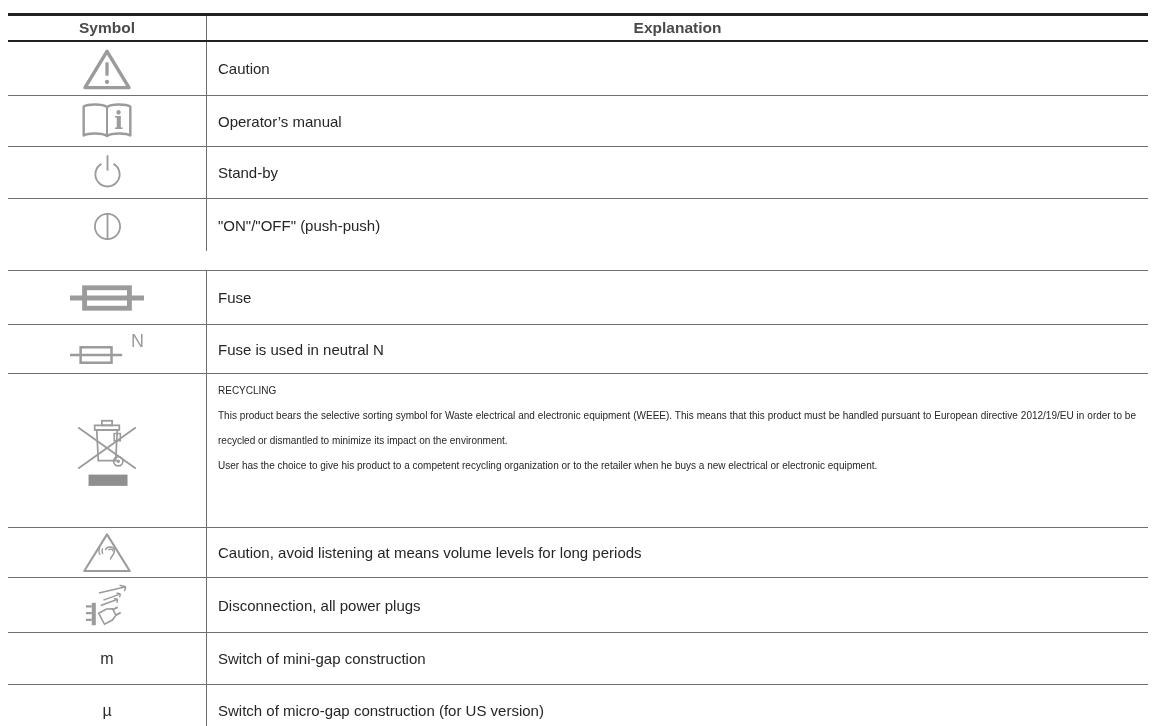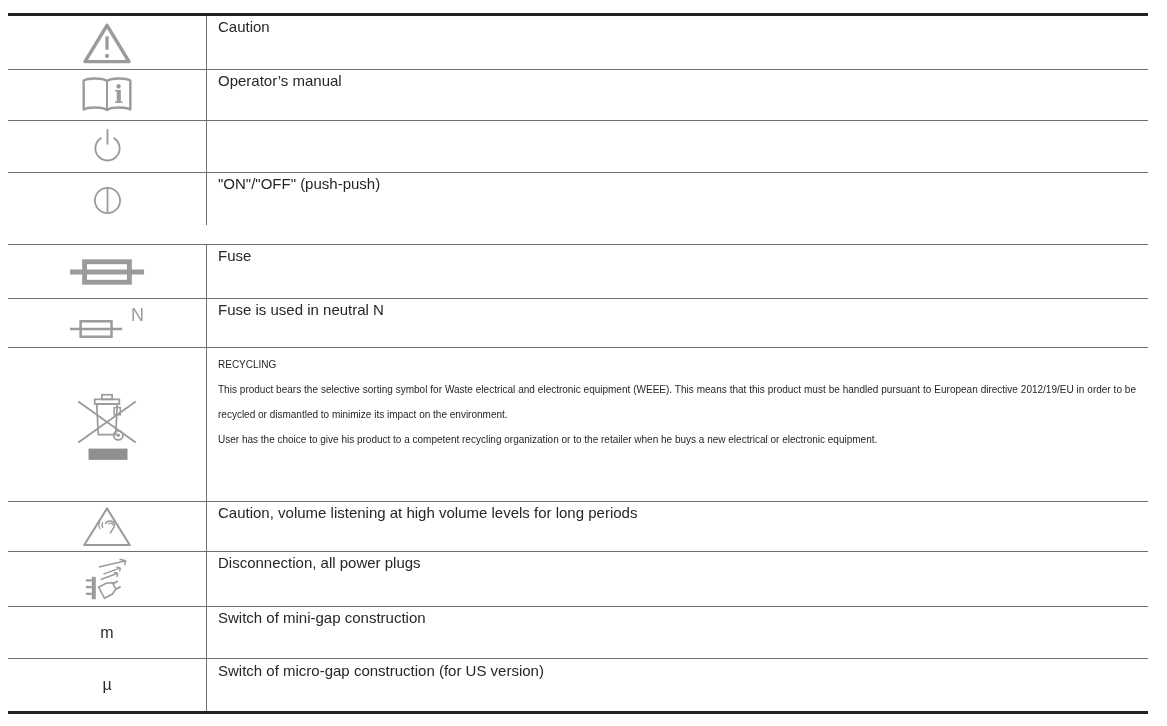--- a/index.html
+++ b/index.html
@@ -5,21 +5,21 @@
   html,body{margin:0;padding:0;background:#ffffff;width:1167px;height:726px;overflow:hidden;
     font-family:"Liberation Sans",sans-serif;-webkit-font-smoothing:antialiased;}
   .tbl{position:absolute;left:8px;top:13px;width:1140px;
     border-top:3px solid #212121;border-bottom:3px solid #212121;box-sizing:border-box;}
   .row{display:flex;box-sizing:border-box;width:100%;}
   .row.body + .row.body{border-top:1.5px solid #6f6f6f;}
   .hdr{height:26px;border-bottom:2.5px solid #212121;}
   .cell{box-sizing:border-box;}
   .sym{width:199px;flex:0 0 199px;border-right:1.5px solid #6f6f6f;
     display:flex;align-items:center;justify-content:center;}
-  .exp{flex:1;display:flex;flex-direction:column;justify-content:flex-start;
+  .exp{flex:1;display:flex;flex-direction:column;justify-content:center;
     padding-left:11px;padding-right:12px;}
   .hdr .sym,.hdr .exp{align-items:center;justify-content:center;flex-direction:row;
     font-weight:bold;font-size:15.5px;color:#4a4a4a;padding:0;text-align:center;}
   .txt{font-size:15px;color:#262626;line-height:21px;}
   .txt p{margin:0;}
   .r1{height:53px;}.r2{height:51px;}.r3{height:52px;}.r4{height:53px;}
   .r5{height:54px;margin-top:19px;}.r6{height:49px;}.r7{height:154px;}.r8{height:50px;}
   .r9{height:55px;}.r10{height:52px;}.r11{height:53px;}
   .r7 .exp{justify-content:flex-start;padding-top:4px;}
   .r7 .txt{line-height:25px;font-size:10px;}
@@ -30,20 +30,24 @@
   .fuse-n-wrap svg{margin-top:12px;}
   .n-label{font-size:18px;color:#9b9b9b;margin-left:5px;line-height:18px;}
   svg{display:block;}
   .stroke{stroke:#9b9b9b;fill:none;}
 </style>
 </head>
 <body>
 
 <div class="tbl">
 
+  <div class="row hdr">
+    <div class="cell sym">Symbol</div>
+    <div class="cell exp">Explanation</div>
+  </div>
 
   <div class="row body r1">
     <div class="cell sym">
       <svg width="50" height="44" viewBox="0 0 52 46">
         <path class="stroke" d="M26 4.5 L49 42.5 H3 Z" stroke-width="3.6" stroke-linejoin="round"></path>
         <line class="stroke" x1="26" y1="16" x2="26" y2="30" stroke-width="3.4"></line>
         <circle cx="26" cy="36.5" r="2.2" fill="#9b9b9b"></circle>
       </svg>
     </div>
     <div class="cell exp">
@@ -63,20 +67,23 @@
       <div class="txt">Operator’s manual</div>
     </div>
   </div>
 
   <div class="row body r3">
     <div class="cell sym">
       <svg width="41" height="43" viewBox="0 0 44 46">
         <path class="stroke" d="M28.5 13.74 A 13 13 0 1 1 15.5 13.74" stroke-width="2"></path>
         <line class="stroke" x1="22" y1="4.5" x2="22" y2="21" stroke-width="2"></line>
       </svg>
+    </div>
+    <div class="cell exp">
+      <div class="txt">Stand-by</div>
     </div>
   </div>
 
   <div class="row body r4">
     <div class="cell sym">
       <svg width="41" height="41" viewBox="0 0 44 44">
         <circle class="stroke" cx="22" cy="23" r="13.5" stroke-width="1.9"></circle>
         <line class="stroke" x1="22" y1="8.5" x2="22" y2="37.5" stroke-width="1.9"></line>
       </svg>
     </div>
@@ -139,21 +146,21 @@
     <div class="cell sym">
       <svg width="52" height="45" viewBox="0 0 56 48">
         <path class="stroke" d="M28 4.5 L52.5 44 H3.5 Z" stroke-width="2.2" stroke-linejoin="round"></path>
         <path class="stroke" d="M26.5 21.5 c0.5 -4.5 9 -5 9.5 0.5 c0.4 4.5 -3.5 5.5 -4.5 9.5" stroke-width="1.7"></path>
         <path class="stroke" d="M29.5 21.5 c1.5 -2 5 -1.5 5 1.5" stroke-width="1.3"></path>
         <path class="stroke" d="M23.5 19.5 q-1.8 3 0 6" stroke-width="1.4"></path>
         <path class="stroke" d="M20.5 18.5 q-2.5 4 0 8" stroke-width="1.4"></path>
       </svg>
     </div>
     <div class="cell exp">
-      <div class="txt">Caution, volume listening at high volume levels for long periods</div>
+      <div class="txt">Caution, avoid listening at means volume levels for long periods</div>
     </div>
   </div>
 
   <div class="row body r9">
     <div class="cell sym">
       <svg width="52" height="49" viewBox="0 0 58 54">
         <rect x="12" y="24" width="4.5" height="25" fill="#9b9b9b"></rect>
         <line class="stroke" x1="5.5" y1="28" x2="12" y2="28" stroke-width="2.5"></line>
         <line class="stroke" x1="5.5" y1="35.5" x2="12" y2="35.5" stroke-width="2.5"></line>
         <line class="stroke" x1="5.5" y1="43" x2="12" y2="43" stroke-width="2.5"></line>

